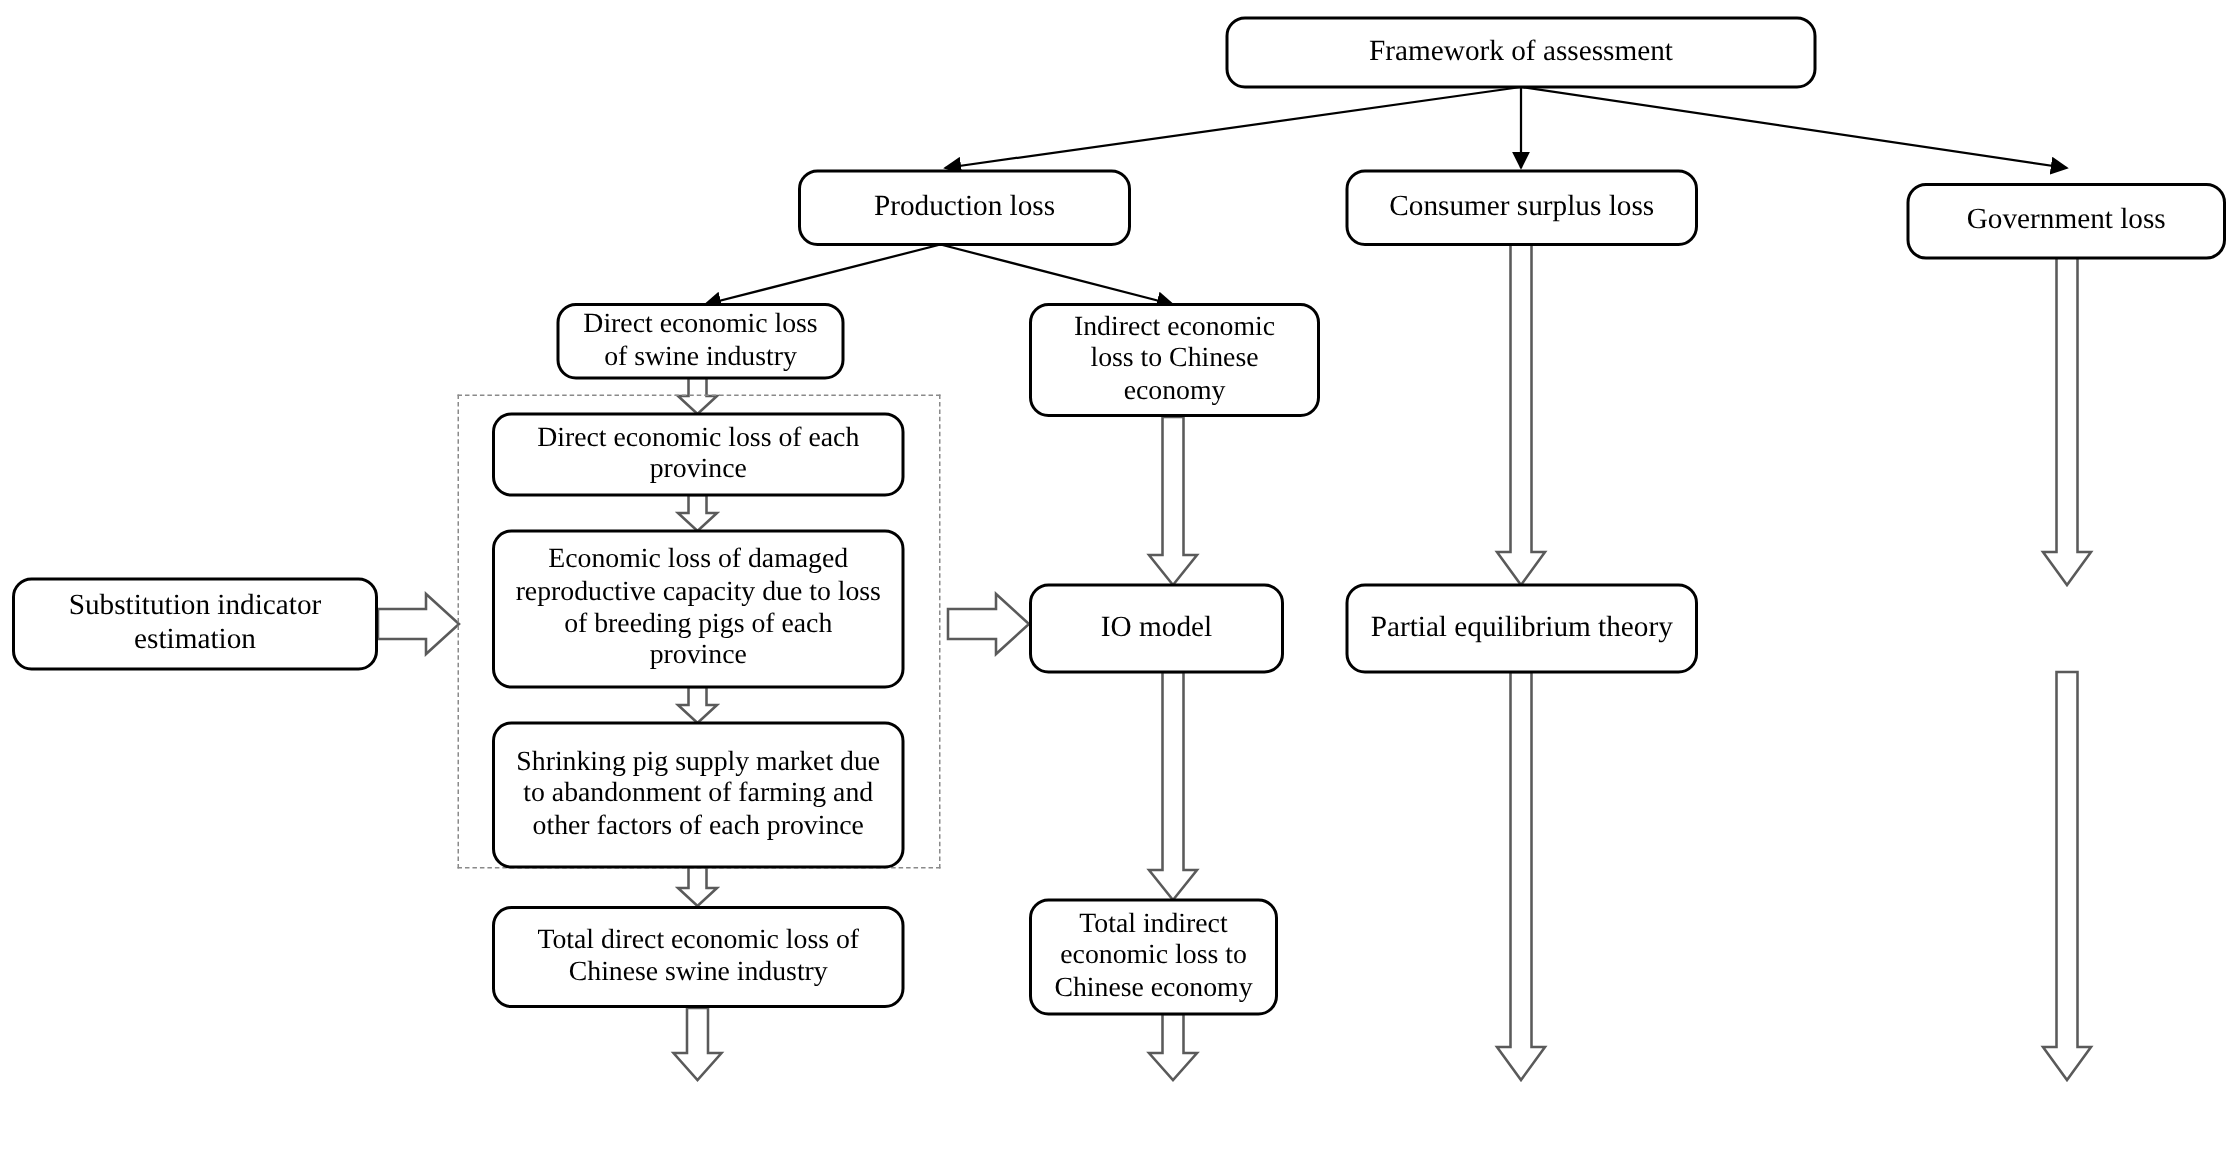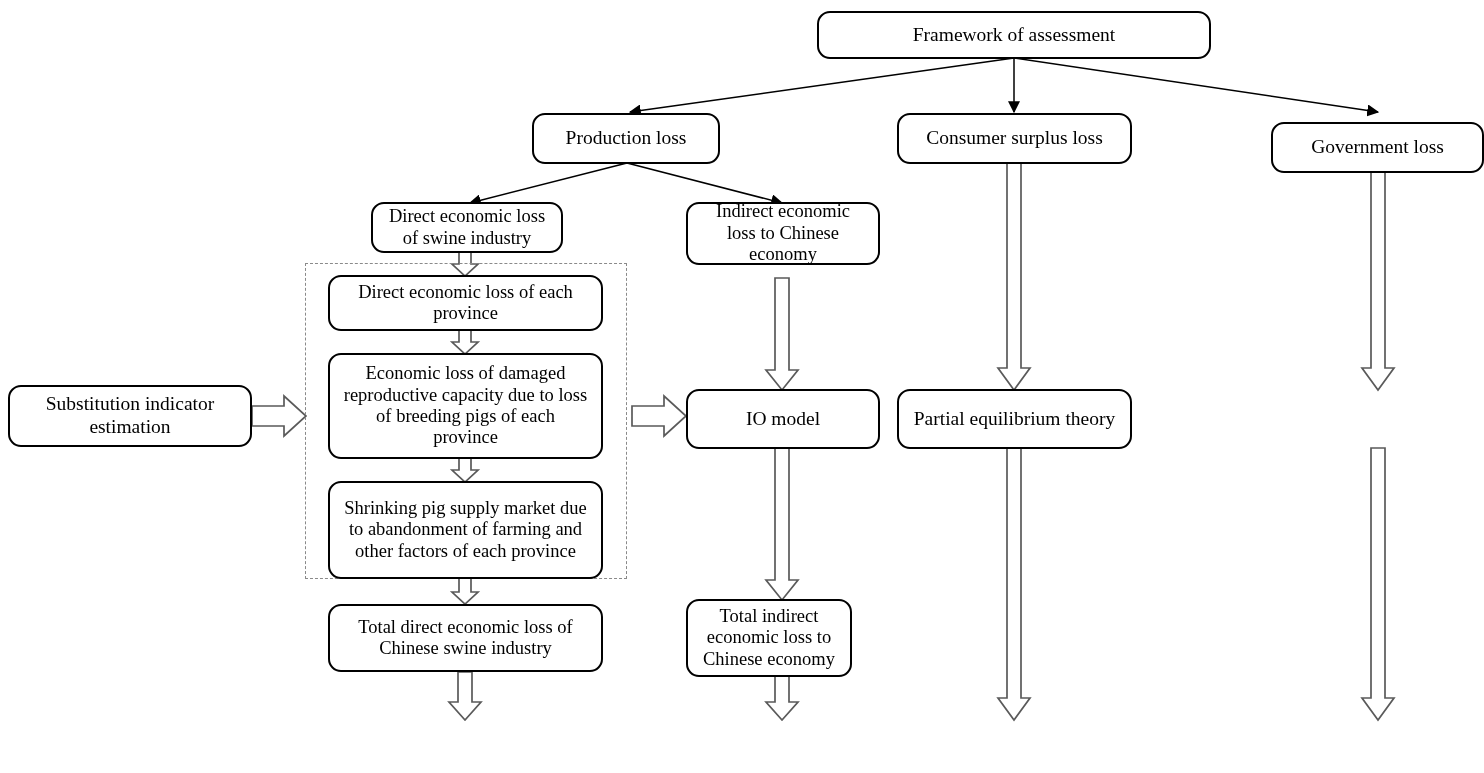--- a/index.html
+++ b/index.html
@@ -114,57 +114,57 @@
       <path d="M 632 406 L 664 406 L 664 396 L 686 416 L 664 436 L 664 426 L 632 426 Z"></path>
     </g>
   </svg>
 
   <div class="dashed-group" style="left:305px; top:263px; width:322px; height:316px;"></div>
 
   <div class="node" style="left:817px; top:11px; width:394px; height:48px;">
     <span>Framework of assessment</span>
   </div>
 
-  <div class="node" style="left:532px; top:113px; width:188px; height:51px;">
+  <div class="node" style="left:532px; top:113px; width:222px; height:51px;">
     <span>Production loss</span>
   </div>
 
   <div class="node" style="left:897px; top:113px; width:235px; height:51px;">
     <span>Consumer surplus loss</span>
   </div>
 
   <div class="node" style="left:1271px; top:122px; width:213px; height:51px;">
     <span>Government loss</span>
   </div>
 
   <div class="node small" style="left:371px; top:202px; width:192px; height:51px;">
     <span>Direct economic loss of swine industry</span>
   </div>
 
-  <div class="node small" style="left:686px; top:202px; width:194px; height:63px;">
+  <div class="node small" style="left:686px; top:202px; width:194px; height:76px;">
     <span>Indirect economic loss to Chinese economy</span>
   </div>
 
   <div class="node small" style="left:328px; top:275px; width:275px; height:56px;">
     <span>Direct economic loss of each province</span>
   </div>
 
   <div class="node small" style="left:328px; top:353px; width:275px; height:106px;">
     <span>Economic loss of damaged reproductive capacity due to loss of breeding pigs of each province</span>
   </div>
 
   <div class="node small" style="left:328px; top:481px; width:275px; height:98px;">
     <span>Shrinking pig supply market due to abandonment of farming and other factors of each province</span>
   </div>
 
   <div class="node small" style="left:328px; top:604px; width:275px; height:68px;">
     <span>Total direct economic loss of Chinese swine industry</span>
   </div>
 
-  <div class="node" style="left:686px; top:389px; width:194px; height:60px;">
+  <div class="node" style="left:686px; top:389px; width:170px; height:60px;">
     <span>IO model</span>
   </div>
 
   <div class="node" style="left:897px; top:389px; width:235px; height:60px;">
     <span>Partial equilibrium theory</span>
   </div>
 
 
   <div class="node" style="left:8px; top:385px; width:244px; height:62px;">
     <span>Substitution indicator estimation</span>

